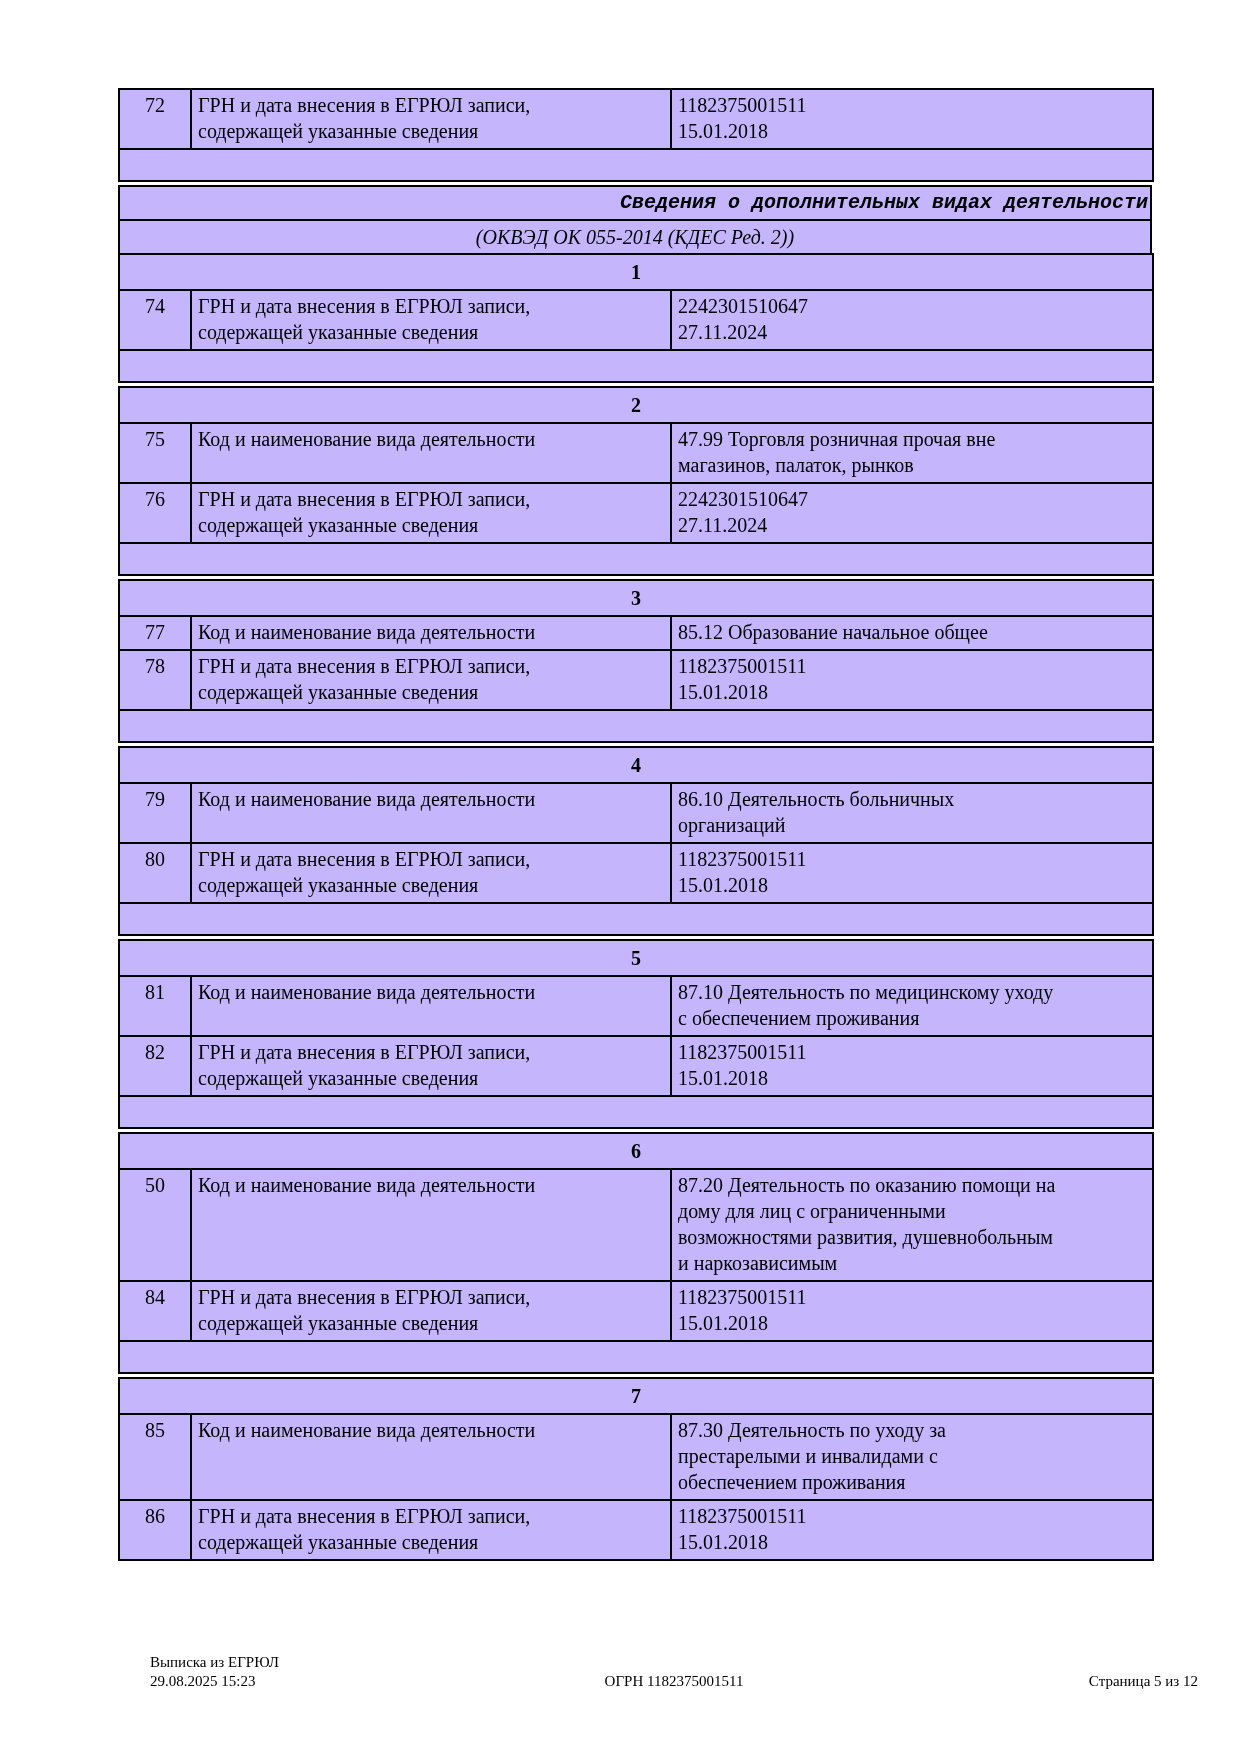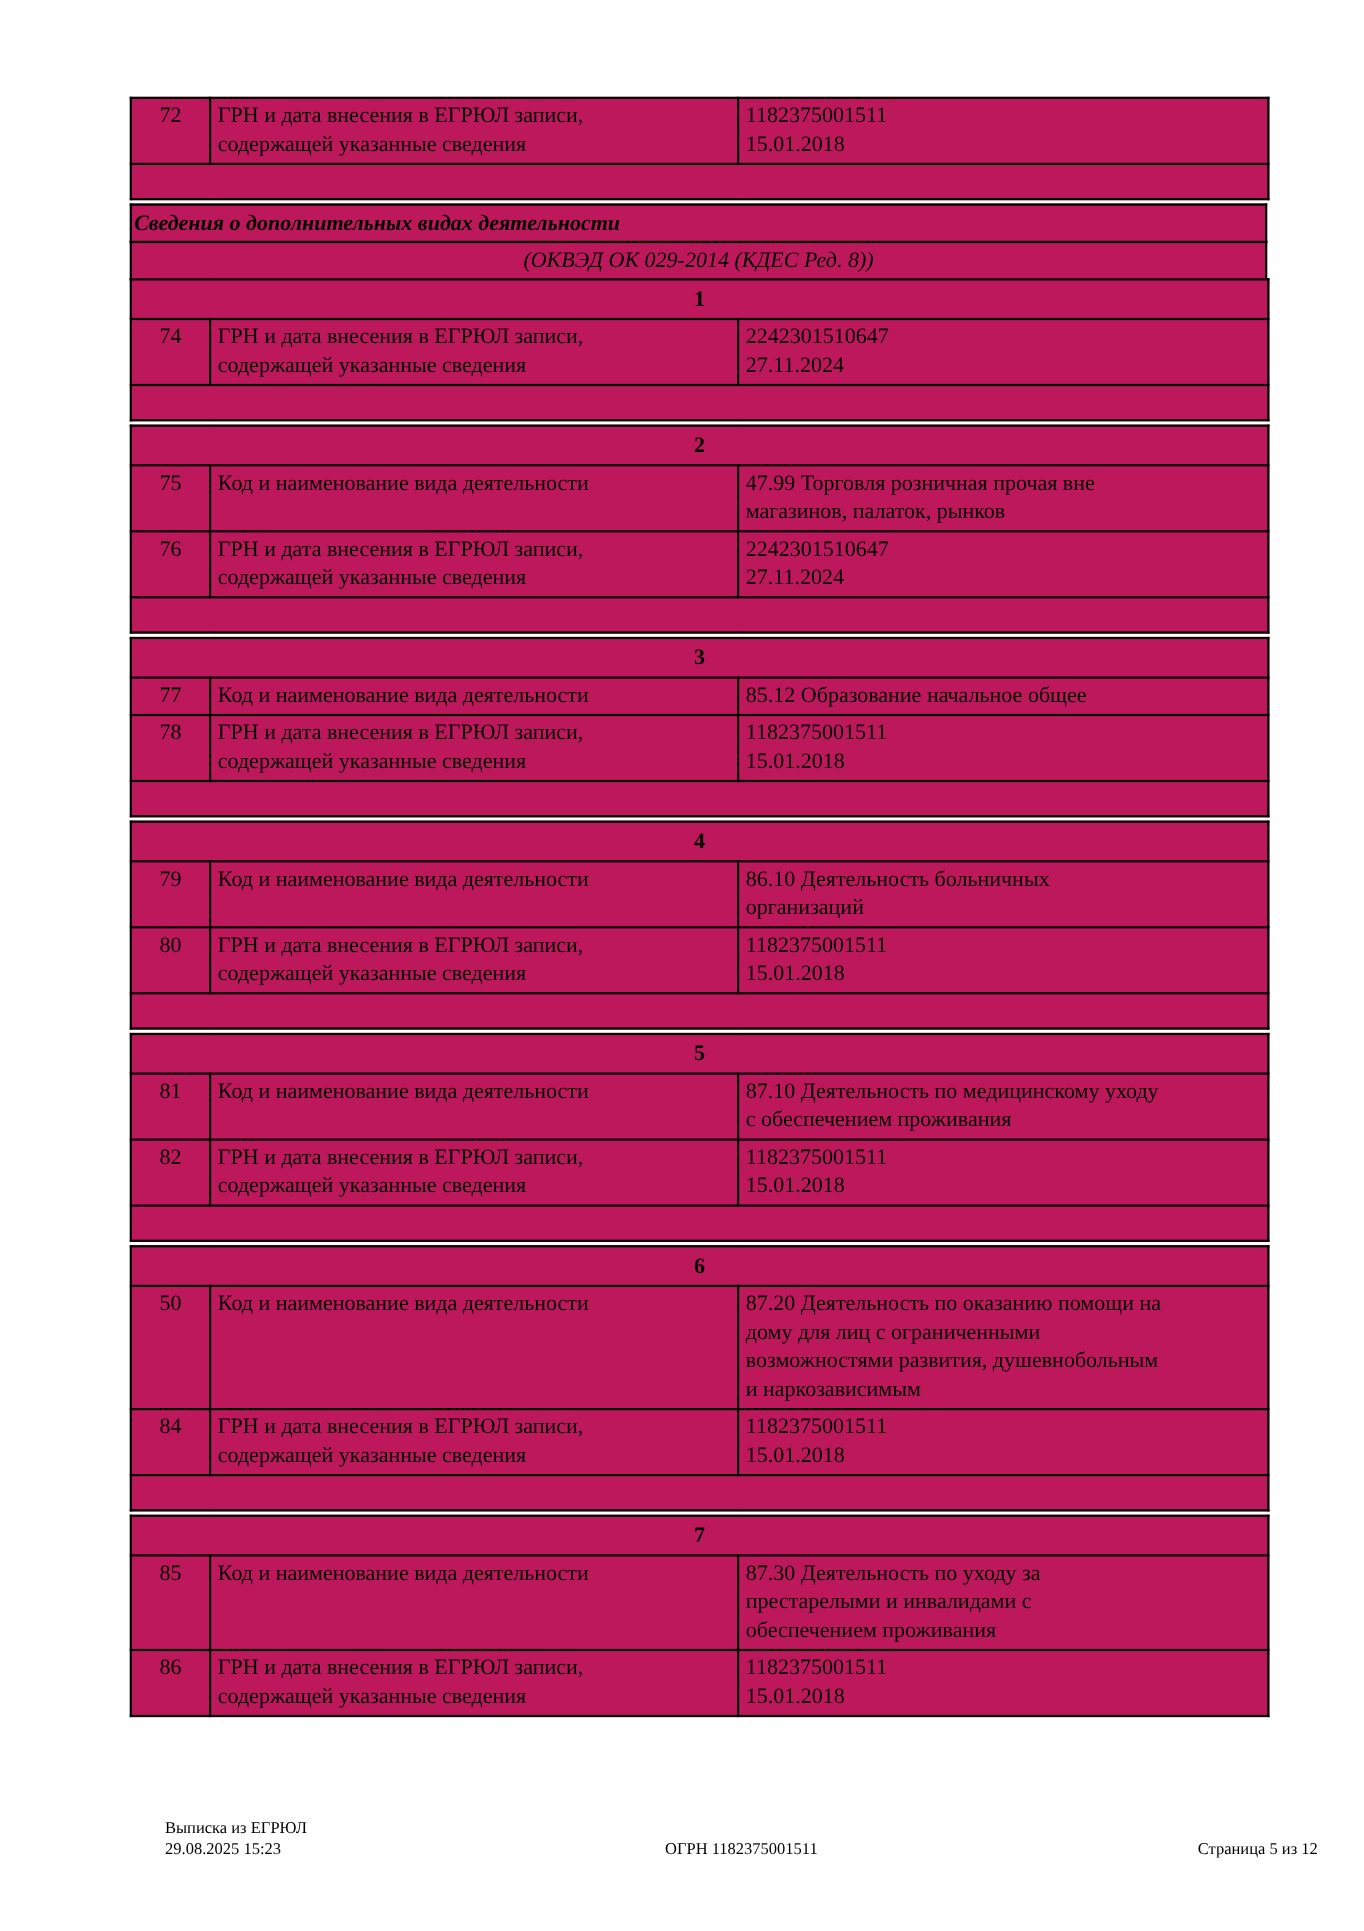--- a/index.html
+++ b/index.html
@@ -5,34 +5,34 @@
   * { box-sizing: border-box; margin: 0; padding: 0; }
   html, body { background: #ffffff; }
   body {
     width: 1240px; height: 1755px;
     position: relative;
     overflow: hidden;
     font-family: "Liberation Serif", serif;
     color: #000000;
   }
   .doc { position: absolute; left: 118px; top: 88px; width: 1034px; }
-  table { border-collapse: collapse; table-layout: fixed; width: 100%; background: #be185d; }
+  table { border-collapse: collapse; table-layout: fixed; width: 100%; background: #c4b5fd; }
   td {
     border: 2px solid #000000;
     vertical-align: top;
     font-size: 20px;
     line-height: 1.3;
   }
   col.c-num { width: 72px; }
   col.c-lbl { width: 480px; }
   col.c-val { width: 482px; }
   td.num { text-align: center; padding: 2px 2px; }
   td.lbl, td.val { padding: 2px 6px 4px 6px; white-space: pre-line; }
   td.spacer { height: 32px; }
-  td.ttl { text-align: left; font-weight: bold; font-style: italic; padding: 3px 2px; }
+  td.ttl { text-align: right; font-weight: bold; font-style: italic; padding: 3px 2px; font-family: Liberation Mono, monospace; }
   td.sub { text-align: center; font-style: italic; padding: 3px 2px; }
   td.secnum { text-align: center; font-weight: bold; padding: 4px 2px; }
   table.gap { margin-bottom: 3px; }
   table.merge { margin-bottom: -2px; }
   #sections table { margin-bottom: 3px; }
   .footer {
     position: absolute; left: 118px; top: 1653px; width: 1048px;
     font-size: 15px; line-height: 1.25; margin-left: 32px;
   }
   .footer-line2 { display: grid; grid-template-columns: 1fr auto 1fr; gap: 20px; }
@@ -68,21 +68,21 @@
     <tbody>
       <tr>
         <td class="ttl">Сведения о дополнительных видах деятельности</td>
       </tr>
     </tbody>
   </table>
 
   <table class="merge">
     <tbody>
       <tr>
-        <td class="sub">(ОКВЭД ОК 029-2014 (КДЕС Ред. 8))</td>
+        <td class="sub">(ОКВЭД ОК 055-2014 (КДЕС Ред. 2))</td>
       </tr>
     </tbody>
   </table>
 
   <div id="sections">
   <table>
     <colgroup>
           <col class="c-num">
           <col class="c-lbl">
           <col class="c-val">

